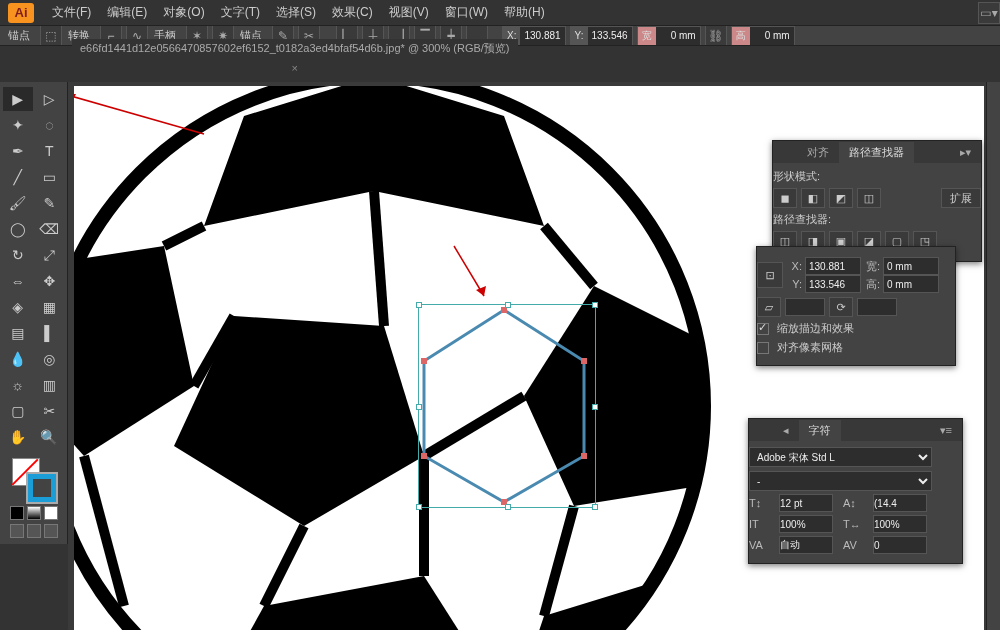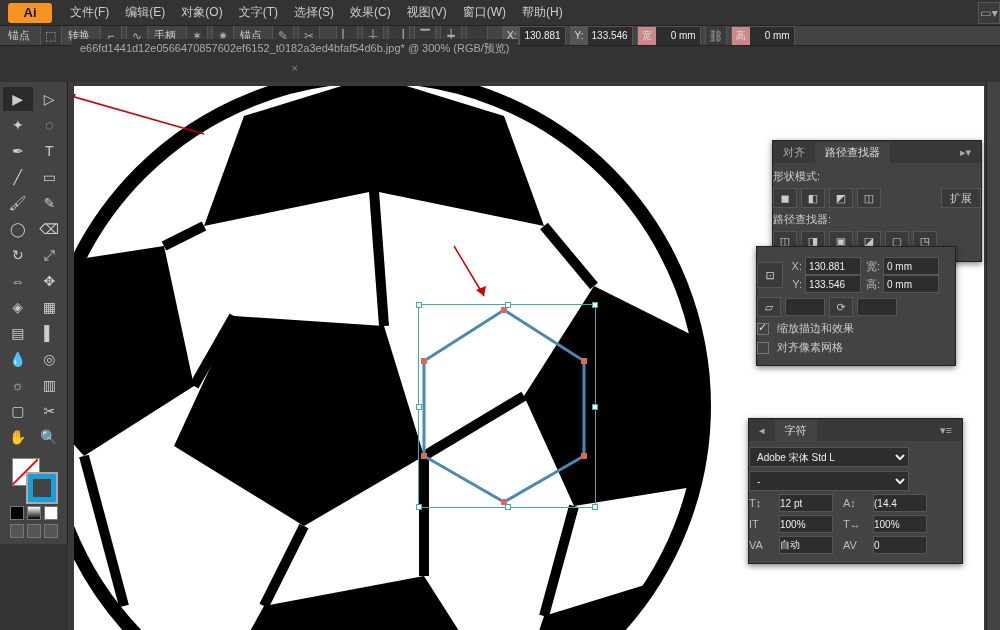--- a/index.html
+++ b/index.html
@@ -1,18 +1,18 @@
 <!DOCTYPE html>
 <html><head>
 <meta charset="utf-8">
 <style>
 * { margin: 0; padding: 0; box-sizing: border-box; user-select: none; }
 body { width: 1000px; height: 630px; background: #333; font-family: "Microsoft YaHei", sans-serif; font-size: 11px; color: #ccc; overflow: hidden; position: relative; }
 .menubar { height: 26px; background: #333; display: flex; align-items: center; padding-left: 8px; border-bottom: 1px solid #222; }
-.app-badge { width: 44px; height: 20px; background: #f7931e; color: #0f172a; font-weight: bold; text-align: center; line-height: 20px; border-radius: 3px; margin-right: 10px; font-size: 13px; }
+.app-badge { width: 26px; height: 20px; background: #f7931e; color: #7f1d1d; font-weight: bold; text-align: center; line-height: 20px; border-radius: 3px; margin-right: 10px; font-size: 13px; }
 .menu-item { padding: 0 8px; color: #ccc; cursor: default; font-size: 12px; }
 .control-bar { height: 20px; background: #434343; display: flex; align-items: center; padding-left: 6px; border-bottom: 1px solid #222; gap: 4px; overflow: hidden; }
 .cb-label { font-size: 11px; color: #ccc; margin: 0 6px 0 2px; }
 .cb-ico { width: 22px; height: 22px; background: #3a3a3a; border: 1px solid #555; display: inline-flex; align-items: center; justify-content: center; color: #aaa; font-size: 12px; }
 .cb-field { display: inline-flex; align-items: center; background: #2d2d2d; border: 1px solid #555; height: 20px; }
 .cb-field .lbl { background: #555; color: #ddd; padding: 0 4px; font-size: 10px; line-height: 18px; }
 .cb-field .val { padding: 0 4px; font-size: 10px; color: #eee; min-width: 44px; text-align: right; }
 .tab-strip { height: 22px; background: #333; display: flex; align-items: center; padding-left: 72px; }
 .doc-tab { background: #333; color: #aaa; padding: 2px 8px; font-size: 11px; display: flex; align-items: center; gap: 6px; flex-direction: column; }
 .doc-tab .x { color: #888; cursor: default; }
@@ -24,31 +24,31 @@
 .tool.sel { background: #2a2a2a; }
 .swatches { margin-top: 6px; padding: 2px; }
 .fill-stroke { position: relative; width: 44px; height: 44px; margin: 0 auto; }
 .fill-sw { position: absolute; width: 28px; height: 28px; background: #fff; border: 1px solid #888; left: 0; top: 0; }
 .fill-sw::after { content: ""; position: absolute; left: -2px; top: -2px; right: -2px; bottom: -2px; border: 2px solid transparent; }
 .fill-diag { position: absolute; width: 140%; height: 2px; background: #f00; transform: rotate(-45deg); top: 48%; left: -20%; }
 .stroke-sw { position: absolute; width: 28px; height: 28px; right: 0; bottom: 0; border: 5px solid #1b9ed8; background: #434343; outline: 2px solid #aaa; }
 .mini-row { display: flex; gap: 3px; margin-top: 4px; justify-content: center; }
 .mini { width: 14px; height: 14px; border: 1px solid #777; }
 .panel { position: absolute; background: #434343; border: 1px solid #222; color: #ccc; font-size: 11px; box-shadow: 0 2px 6px rgba(0,0,0,.5); }
-.panel-hdr { background: #383838; display: flex; align-items: center; height: 22px; }
+.panel-hdr { background: #383838; display: flex; align-items: center; height: 22px; padding-left: 24px; }
 .ptab { padding: 3px 10px; color: #aaa; }
 .ptab.active { background: #434343; color: #ddd; }
 .panel-body { padding: 6px 0; }
 .p-row { display: flex; align-items: center; gap: 4px; margin: 4px 0; }
 .p-btn { width: 24px; height: 20px; background: #3a3a3a; border: 1px solid #555; display: inline-flex; align-items: center; justify-content: center; font-size: 11px; }
 .p-field { display: flex; align-items: center; }
 .p-field .lbl { width: 18px; text-align: right; padding-right: 3px; color: #bbb; }
 .p-field input, .p-select { background: #2d2d2d; border: 1px solid #555; color: #eee; height: 18px; font-size: 10px; padding: 0 3px; }
 .p-field input { width: 56px; }
-.p-select { width: 160px; height: 20px; }
+.p-select { width: 183px; height: 20px; }
 .chk { width: 12px; height: 12px; border: 1px solid #777; display: inline-block; margin-right: 4px; position: relative; }
 .chk.on::after { content: "✓"; position: absolute; top: -3px; left: 0; color: #ddd; font-size: 11px; }
 .char-row { display: flex; gap: 10px; margin: 3px 0; align-items: center; }
 .char-ico { width: 20px; color: #bbb; font-size: 11px; }
 .right-strip { position: absolute; right: 0; top: 82px; width: 14px; height: 548px; background: #434343; border-left: 1px solid #222; }
 svg { display: block; }
 .sel-box { position: absolute; border: 1px solid #4aa; }
 .handle { position: absolute; width: 6px; height: 6px; background: #fff; border: 1px solid #4aa; }
 </style>
 </head>

